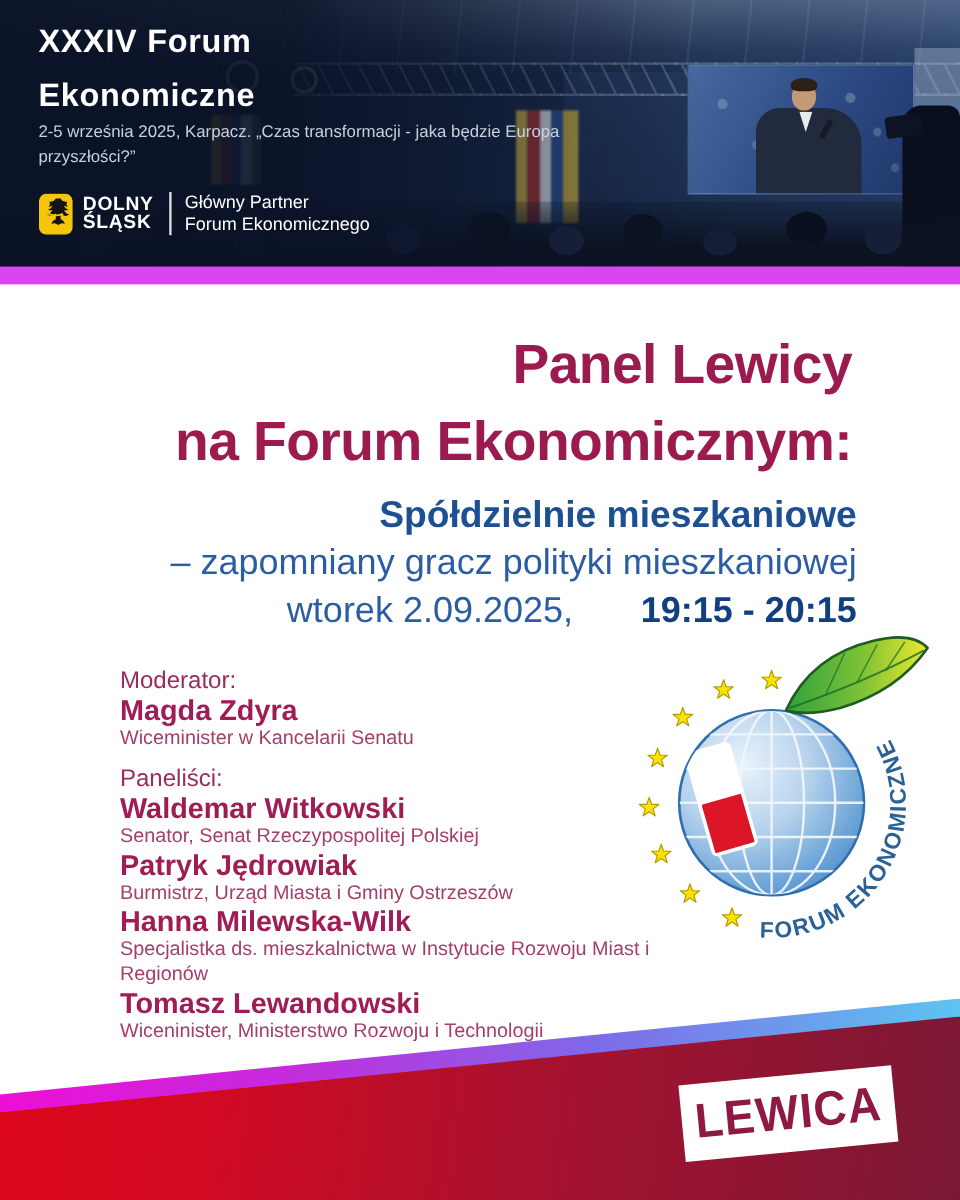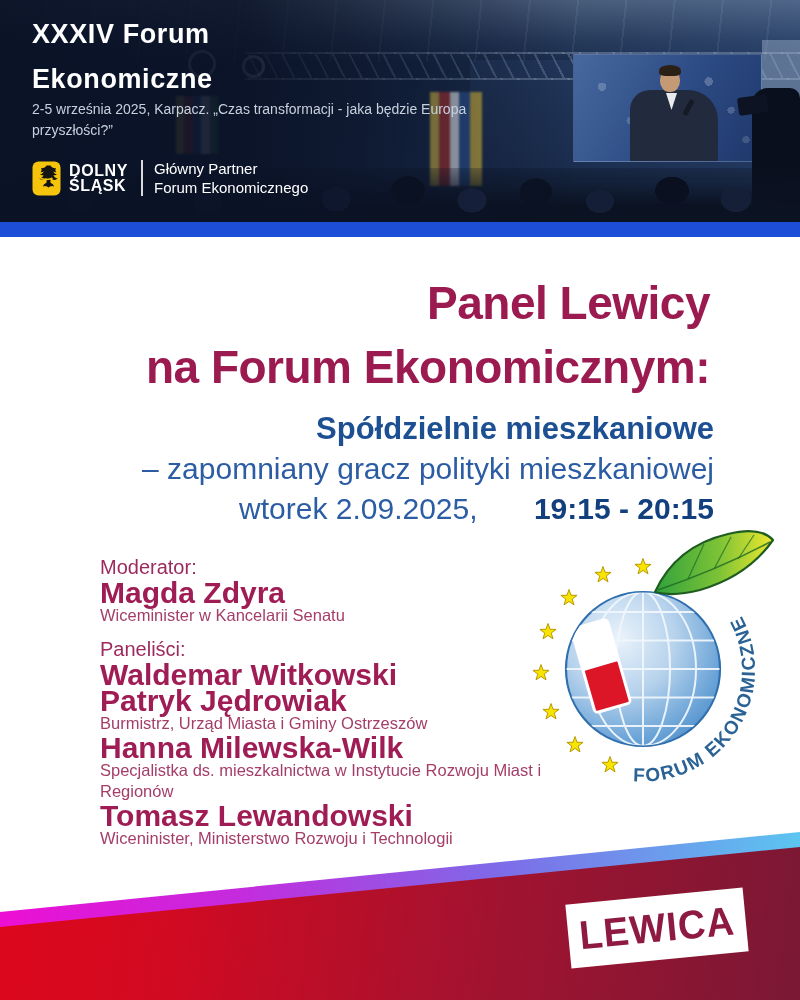--- a/index.html
+++ b/index.html
@@ -1,16 +1,16 @@
 <!DOCTYPE html>
 <html><head>
 <meta charset="utf-8">
 <style>
   html,body{margin:0;padding:0;background:#ffffff;font-family:"Liberation Sans",sans-serif;}
-  .poster{position:relative;width:800px;height:1000px;background:#1d4ed8;overflow:hidden;margin:0 auto;}
+  .poster{position:relative;width:800px;height:1000px;background:#d946ef;overflow:hidden;margin:0 auto;}
 
   
   .hero{position:absolute;left:0;top:0;width:800px;height:222px;overflow:hidden;
         background:linear-gradient(105deg,#0d1730 0%,#14223e 40%,#1b2f50 70%,#27406b 100%);}
   .hero .ceiling{position:absolute;left:0;top:0;width:800px;height:62px;
         background:
           repeating-linear-gradient(96deg,transparent 0 46px,rgba(200,215,235,.08) 46px 48px),
           linear-gradient(180deg,rgba(150,172,198,.38),rgba(90,110,142,.18) 65%,rgba(0,0,0,0));}
   .hero .truss{position:absolute;left:245px;top:52px;width:555px;height:24px;opacity:.75;
         border-top:2px solid rgba(190,208,232,.4);border-bottom:2px solid rgba(190,208,232,.4);
@@ -77,21 +77,21 @@
   .main{position:absolute;left:0;top:237px;width:800px;height:778px;background:#ffffff;}
   .main-title{position:absolute;right:90px;top:34px;text-align:right;color:#9b1b51;
         font-weight:bold;font-size:46px;line-height:64px;letter-spacing:-.5px;}
   .subtitle{position:absolute;right:86px;top:172px;text-align:right;font-size:30px;line-height:40px;color:#2b5ca4;}
   .subtitle .sub-bold{font-weight:bold;color:#1d4f93;font-size:31px;}
   .subtitle .time-bold{font-weight:bold;color:#123f7e;margin-left:48px;}
 
   .mod-block{position:absolute;left:100px;top:302px;margin-top:16px;}
   .section-label{color:#9c2a5e;font-size:20px;line-height:24px;}
   .person{margin-top:1px;}
-  .person-name{color:#9f1c55;font-weight:bold;font-size:30px;line-height:25px;}
+  .person-name{color:#9f1c55;font-weight:bold;font-size:24px;line-height:25px;}
   .person-role{color:#a43e68;font-size:16.5px;line-height:21px;}
   .pan-block{position:absolute;left:100px;top:400px;max-width:470px;}
 
   .forum-logo{position:absolute;left:528px;top:274px;width:272px;height:302px;}
 
   
   .stripe{position:absolute;left:0;top:0;width:800px;height:1000px;
         clip-path:polygon(0px 912px,800px 832px,800px 849px,0px 929px);
         background:linear-gradient(90deg,#ec0fd4 0%,#c42bdd 30%,#7e6ae8 62%,#5cc5f0 100%);}
   .redband{position:absolute;left:0;top:0;width:800px;height:1000px;
@@ -170,20 +170,21 @@
       <div class="person">
         <div class="person-name">Magda Zdyra</div>
         <div class="person-role">Wiceminister w Kancelarii Senatu</div>
       </div>
     </div>
 
     <div class="pan-block">
       <div class="section-label">Paneliści:</div>
       <div class="person">
         <div class="person-name">Waldemar Witkowski</div>
+        <div class="person-role">Senator, Senat Rzeczypospolitej Polskiej</div>
       </div>
       <div class="person">
         <div class="person-name">Patryk Jędrowiak</div>
         <div class="person-role">Burmistrz, Urząd Miasta i Gminy Ostrzeszów</div>
       </div>
       <div class="person">
         <div class="person-name">Hanna Milewska-Wilk</div>
         <div class="person-role">Specjalistka ds. mieszkalnictwa w Instytucie Rozwoju Miast i Regionów</div>
       </div>
       <div class="person">

